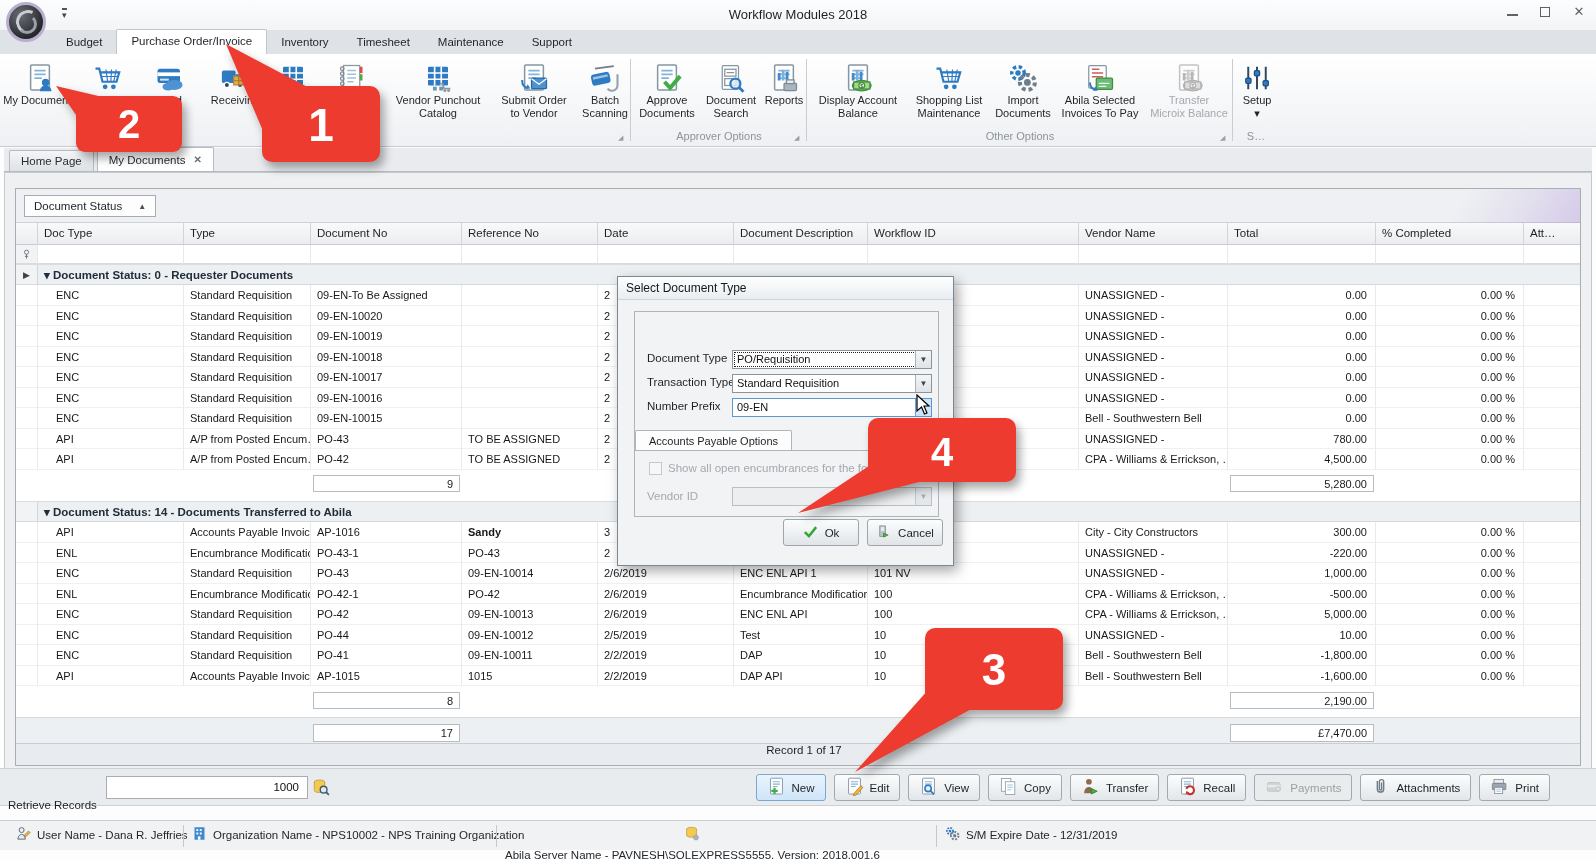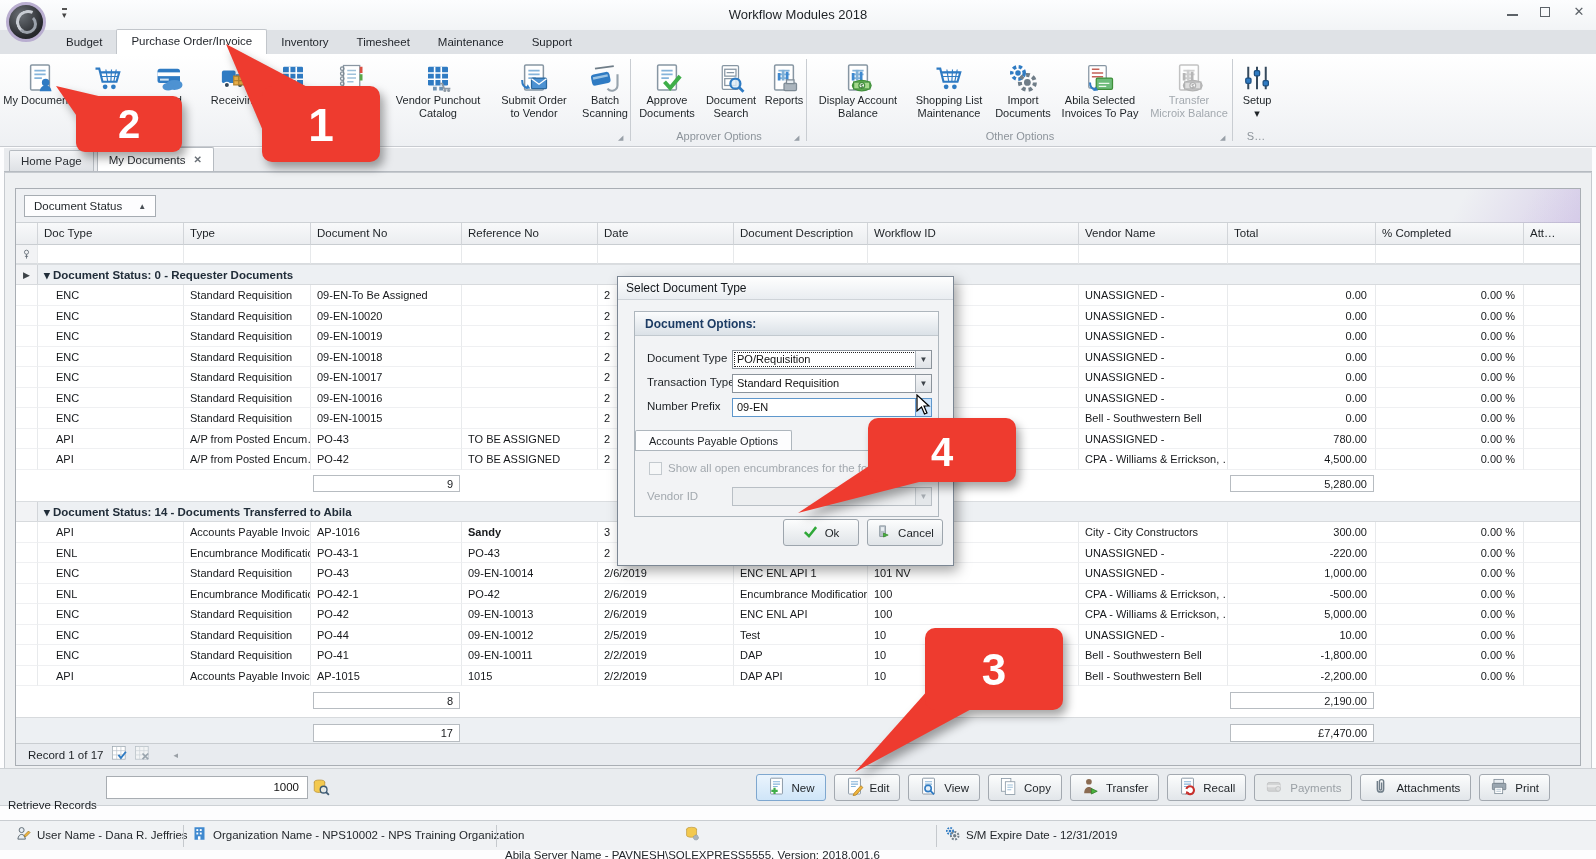--- a/index.html
+++ b/index.html
@@ -52,21 +52,21 @@
   .frow .gc{height:19px;background:#fff;border-right:1px solid #e7e9eb;border-bottom:1px solid #d9dcdf;}
   .frow .ind{background:#f2f3f5;display:flex;align-items:center;justify-content:center;}
   .ghdr{background:#edf0f3;border-top:1px solid #dadde0;border-bottom:1px solid #d7dadd;}
   .ghdr .gtitle{font-size:11.5px;font-weight:bold;color:#212d39;line-height:20px;padding-left:6px;}
   .ghdr .ind,.drow .ind{background:#f2f3f5;border-right:1px solid #d2d5d9;font-size:9px;color:#3c4247;display:flex;align-items:center;justify-content:center;}
   .drow .gc{height:20.5px;line-height:20px;font-size:11px;color:#17191c;border-right:1px solid #e8eaec;border-bottom:1px solid #eff0f2;padding-left:6px;background:#fff;}
   .drow .num{text-align:right;padding-right:8px;padding-left:0;}
   .srow{background:#edf0f3;border-bottom:1px solid #dcdfe2;}
   .sbox{position:absolute;top:2px;height:17px;background:#fff;border:1px solid #b7bcc1;font-size:11px;line-height:16px;text-align:right;padding-right:6px;color:#17191c;}
   .grandband{position:absolute;left:0;width:100%;height:34px;background:#edf0f3;border-top:1px solid #d7dadd;}
-  .gfooter{position:absolute;left:0;bottom:0;width:100%;height:22px;background:#e8ebef;border-top:1px solid #c9cdd1;display:flex;align-items:center;gap:8px;font-size:11.5px;color:#1d2125;padding-left:12px;}
+  .gfooter{position:absolute;left:0;bottom:0;width:100%;height:22px;background:#e8ebef;border-top:1px solid #c9cdd1;display:flex;align-items:center;gap:8px;font-size:11.5px;color:#1d2125;padding-left:12px;flex-direction:column;}
   .gfooter .mini{display:flex;gap:6px;align-items:center;}
   .gfooter .left-arr{color:#9aa0a6;font-size:9px;margin-left:14px;}
   
   .actionbar{position:absolute;top:768px;left:0;right:0;height:38px;background:#e9ecef;border-top:1px solid #cdd1d5;border-bottom:1px solid #cdd1d5;}
   .retlabel{position:absolute;left:8px;top:11px;font-size:11.5px;color:#1d2125;margin-top:19px;}
   .retinput{position:absolute;left:106px;top:7px;width:202px;height:23px;background:#fff;border:1px solid #a8adb2;font-size:11.5px;text-align:right;padding-right:8px;line-height:21px;color:#111;}
   .reticon{position:absolute;left:312px;top:9px;}
   .actions{position:absolute;right:46px;top:5px;display:flex;gap:8px;}
   .abtn{height:27px;padding:0 10px;display:flex;align-items:center;gap:6px;font-size:11.5px;color:#1d2125;
     background:linear-gradient(#fcfdfd,#e2e6ea);border:1px solid #a3a9b0;border-radius:3px;}
@@ -677,21 +677,21 @@
       <div class="grow drow" style="top: 476.5px; height: 20.5px;">
         <div class="gc ind" style="width: 22px;"></div>
         <div class="gc" style="width: 146px; padding-left: 18px;">API</div>
         <div class="gc" style="width: 127px;">Accounts Payable Invoice</div>
         <div class="gc" style="width: 151px;">AP-1015</div>
         <div class="gc" style="width: 136px;">1015</div>
         <div class="gc" style="width: 136px;">2/2/2019</div>
         <div class="gc" style="width: 134px;">DAP API</div>
         <div class="gc" style="width: 211px;">10</div>
         <div class="gc" style="width: 149px;">Bell - Southwestern Bell</div>
-        <div class="gc num" style="width: 148px;">-2,200.00</div>
+        <div class="gc num" style="width: 148px;">-1,600.00</div>
         <div class="gc num" style="width: 148px;">0.00 %</div>
         <div class="gc" style="width: 58px;"></div>
       </div>
       <div class="grow srow" style="top: 500.5px; height: 21px;">
         <div class="sbox" style="left: 297px; width: 147px;">8</div>
         <div class="sbox" style="left: 1214px; width: 144px;">2,190.00</div>
       </div>
       <div class="grandband" style="top: 527.5px;">
         <div class="sbox" style="top: 6px; height: 18px; left: 297px; width: 147px;">17</div>
         <div class="sbox" style="top: 6px; height: 18px; left: 1214px; width: 144px;">£7,470.00</div>
@@ -840,21 +840,20 @@
         <span>S/M Expire Date - 12/31/2019</span>
       </div>
       <div class="ssep" style="left: 183px;"></div>
       <div class="ssep" style="left: 496px;"></div>
       <div class="ssep" style="left: 936px;"></div>
     </div>
 
   <div class="dlg">
     <div class="dlg-title">Select Document Type</div>
     <div class="dlg-group">
-      <div class="dlg-group-hd">Document Options:</div>
       <div id="dlgFields">
           <span class="dfl" style="top: 40px;">Document Type</span>
           <div class="combo focus" style="top: 38px;">PO/Requisition<span class="carr">▼</span></div>
           <span class="dfl" style="top: 64px;">Transaction Type</span>
           <div class="combo" style="top: 62px;">Standard Requisition<span class="carr">▼</span></div>
           <span class="dfl" style="top: 88px;">Number Prefix</span>
           <div class="combo hl" style="top: 86px;">09-EN<span class="carr">▼</span></div>
         </div>
       <div class="dlg-tab">Accounts Payable Options</div>
       <div class="dlg-tabpanel">

